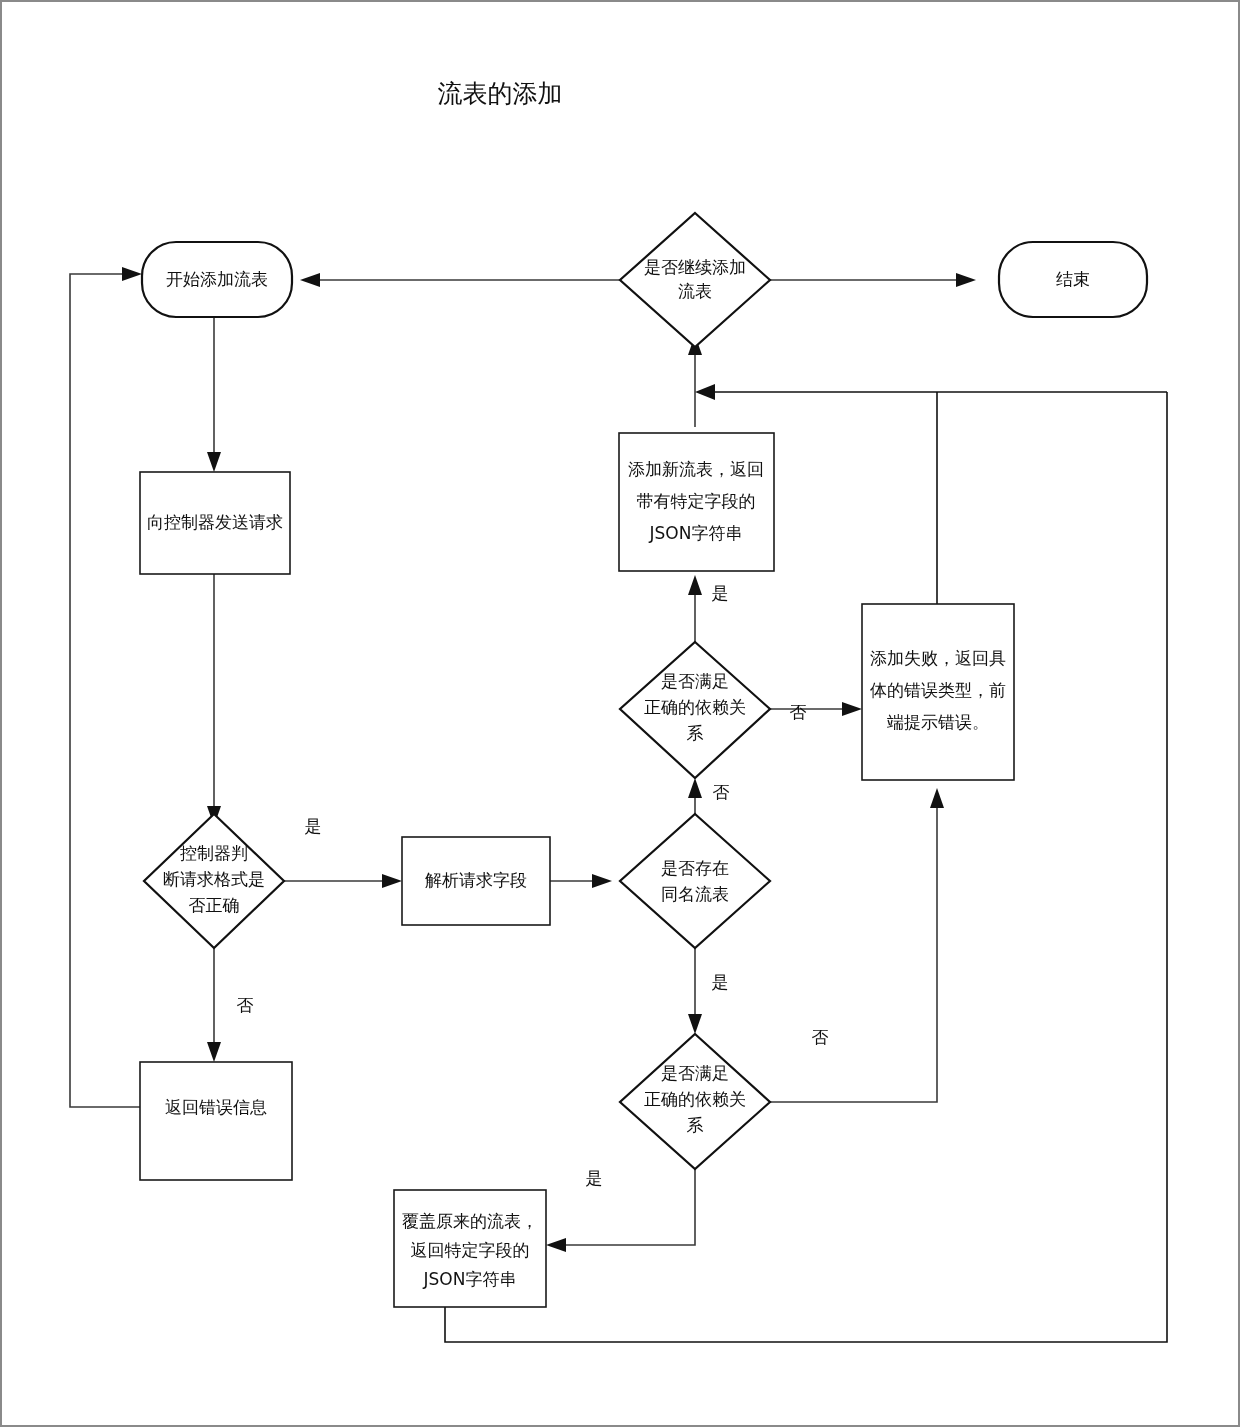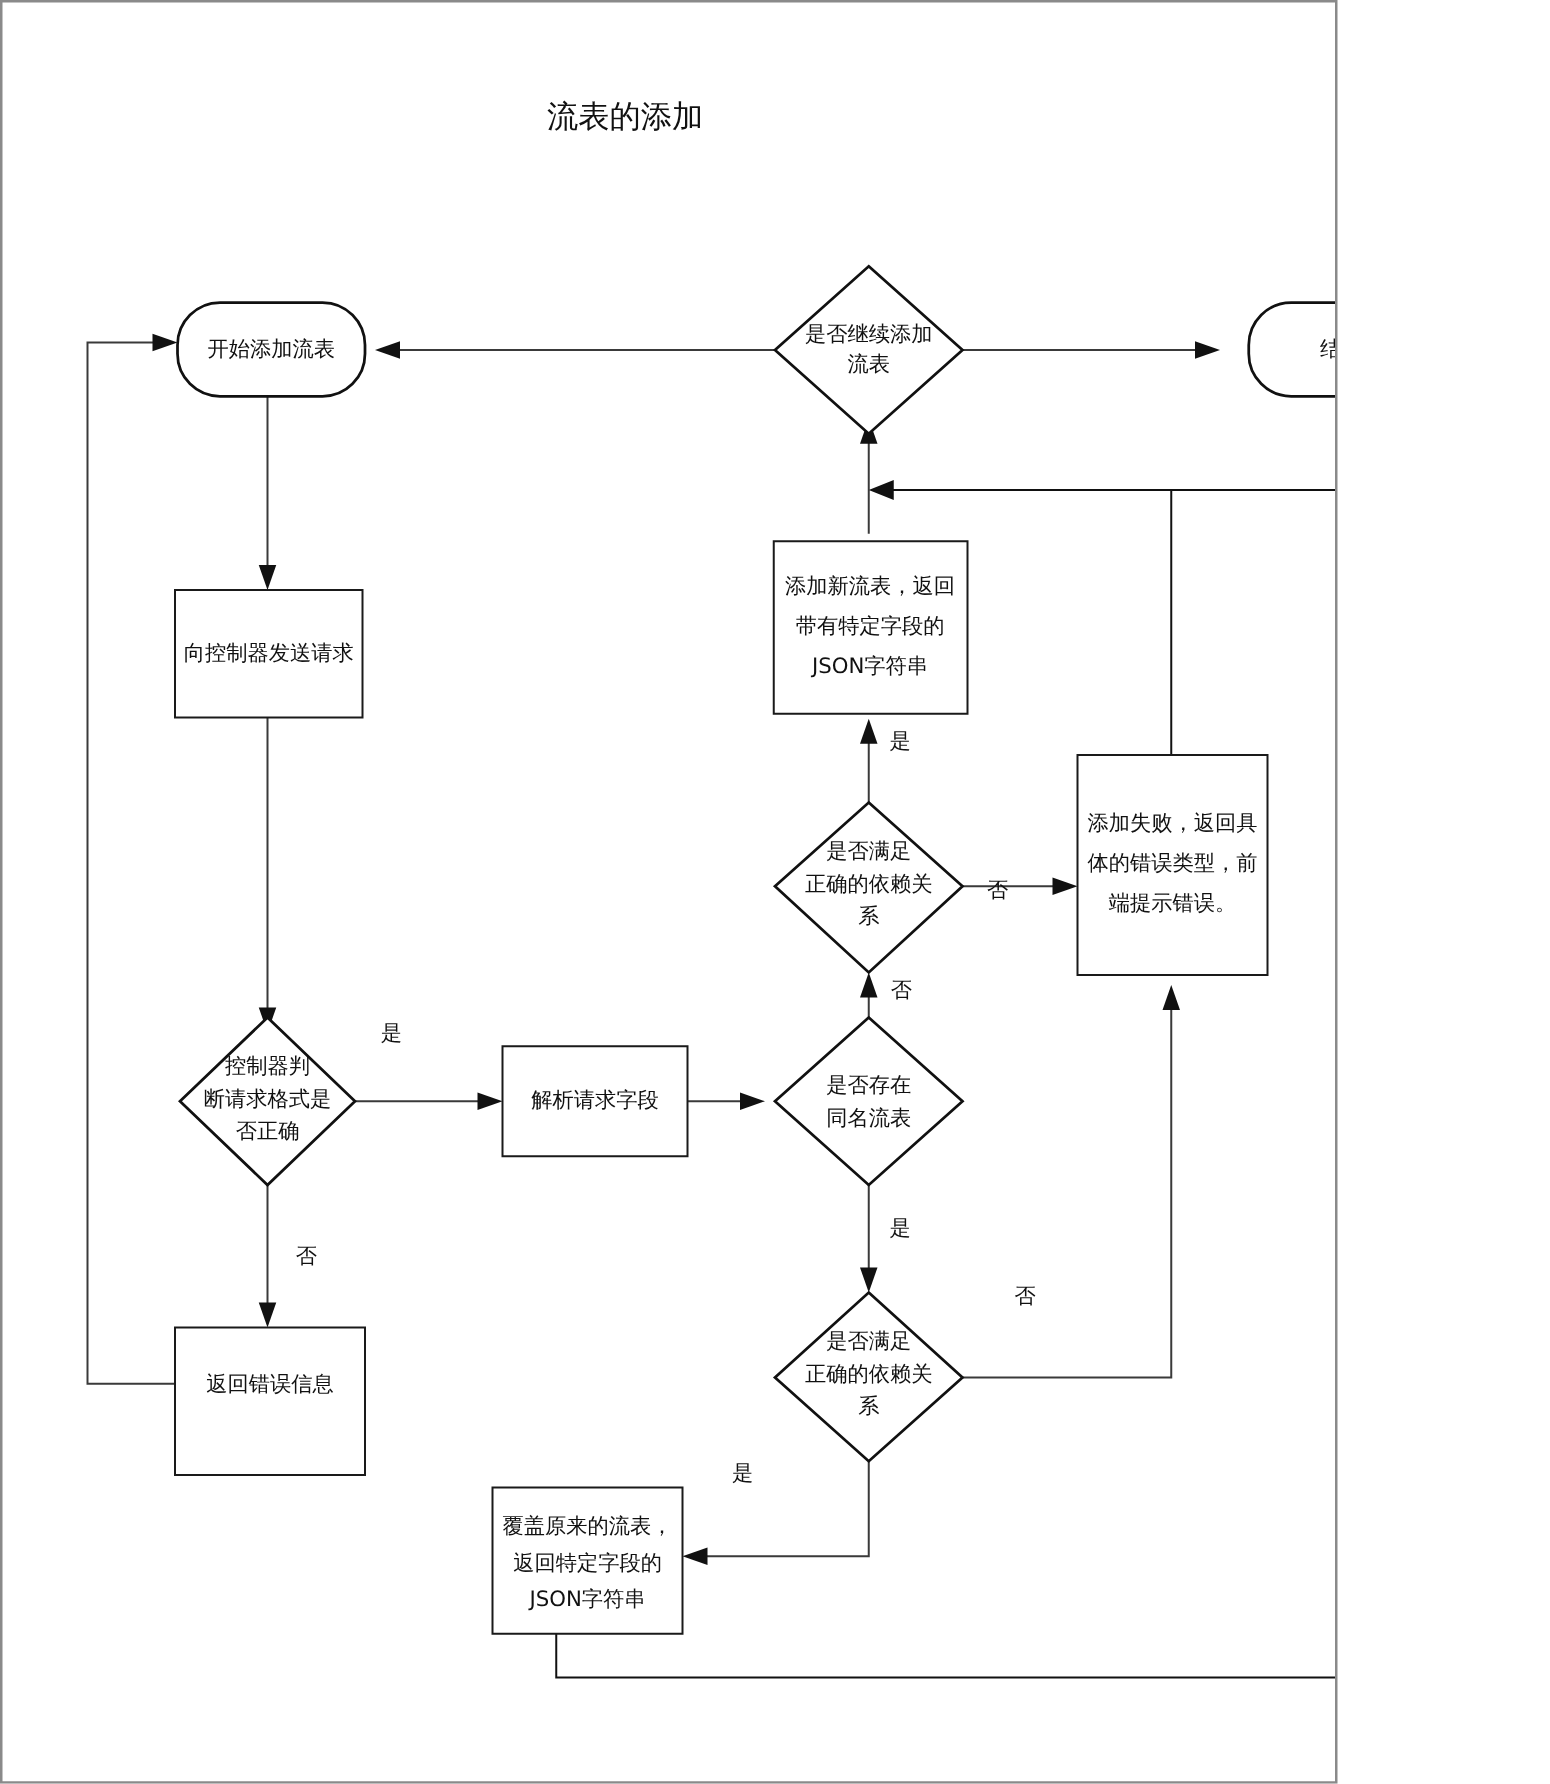--- a/index.html
+++ b/index.html
@@ -5,21 +5,21 @@
   html, body {
     margin: 0;
     padding: 0;
     background: #ffffff;
   }
   body {
     font-family: "DejaVu Sans", "Liberation Sans", sans-serif;
   }
   #page {
     position: relative;
-    width: 1070px;
+    width: 1240px;
     height: 1427px;
     background: #ffffff;
     box-sizing: border-box;
     border: 2px solid #8a8a8a;
     overflow: hidden;
   }
   #diagram-svg {
     position: absolute;
     left: 0;
     top: 0;

